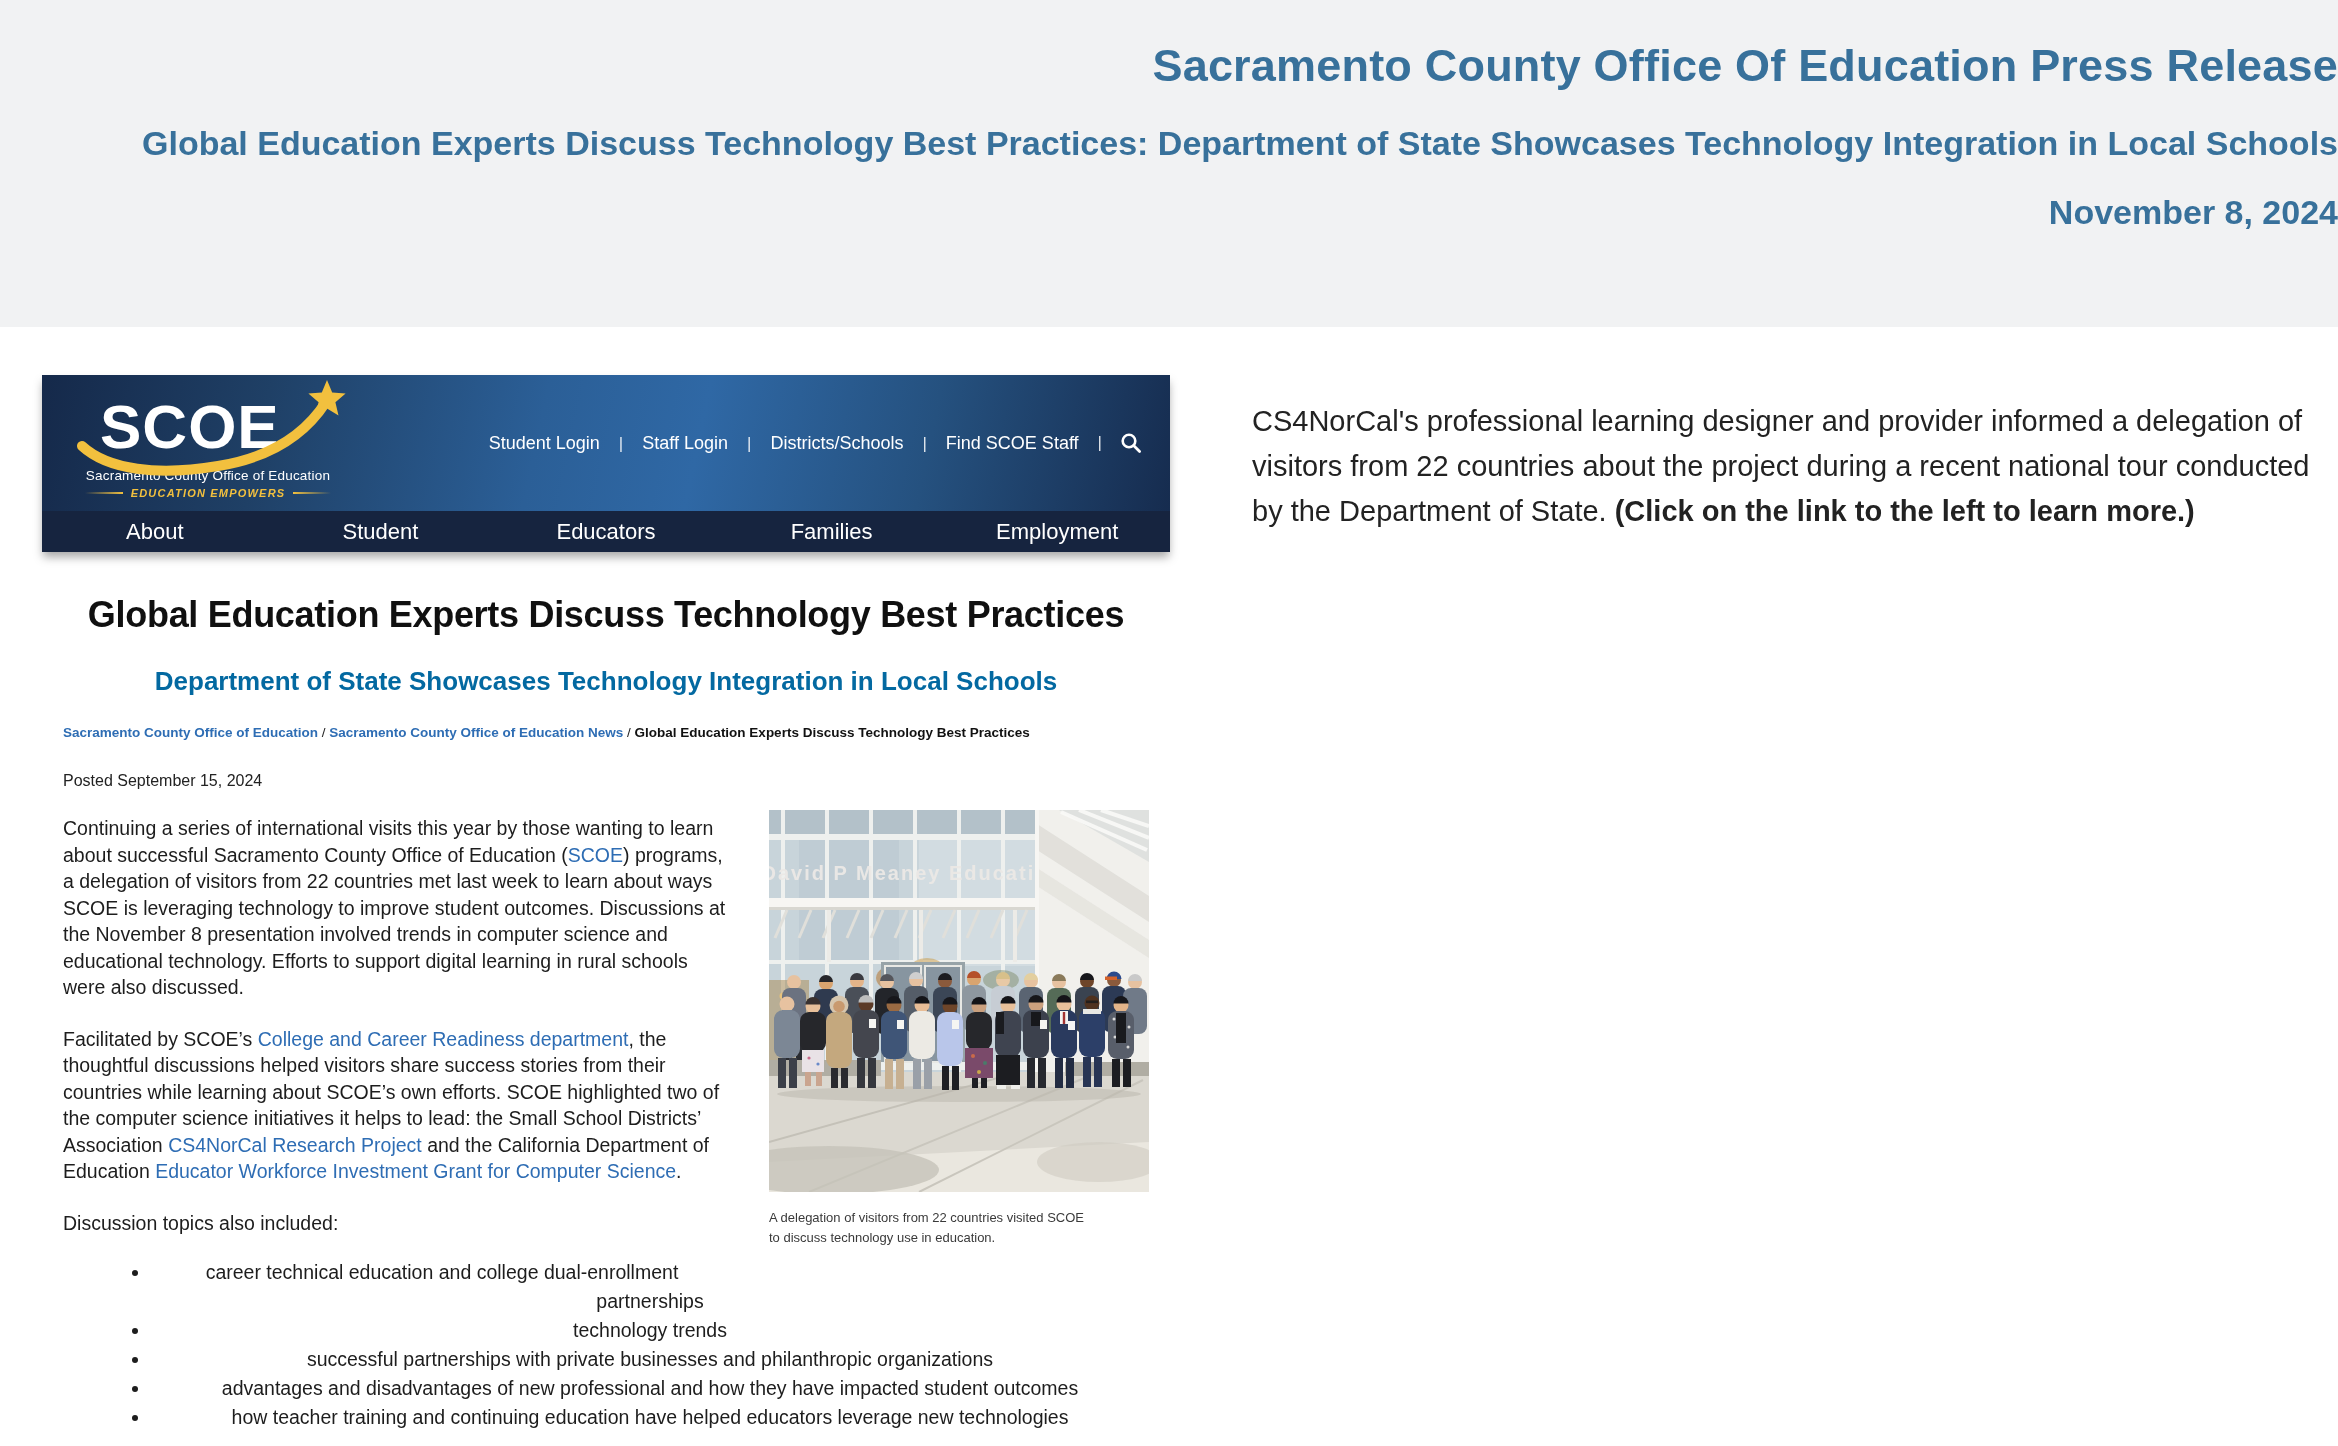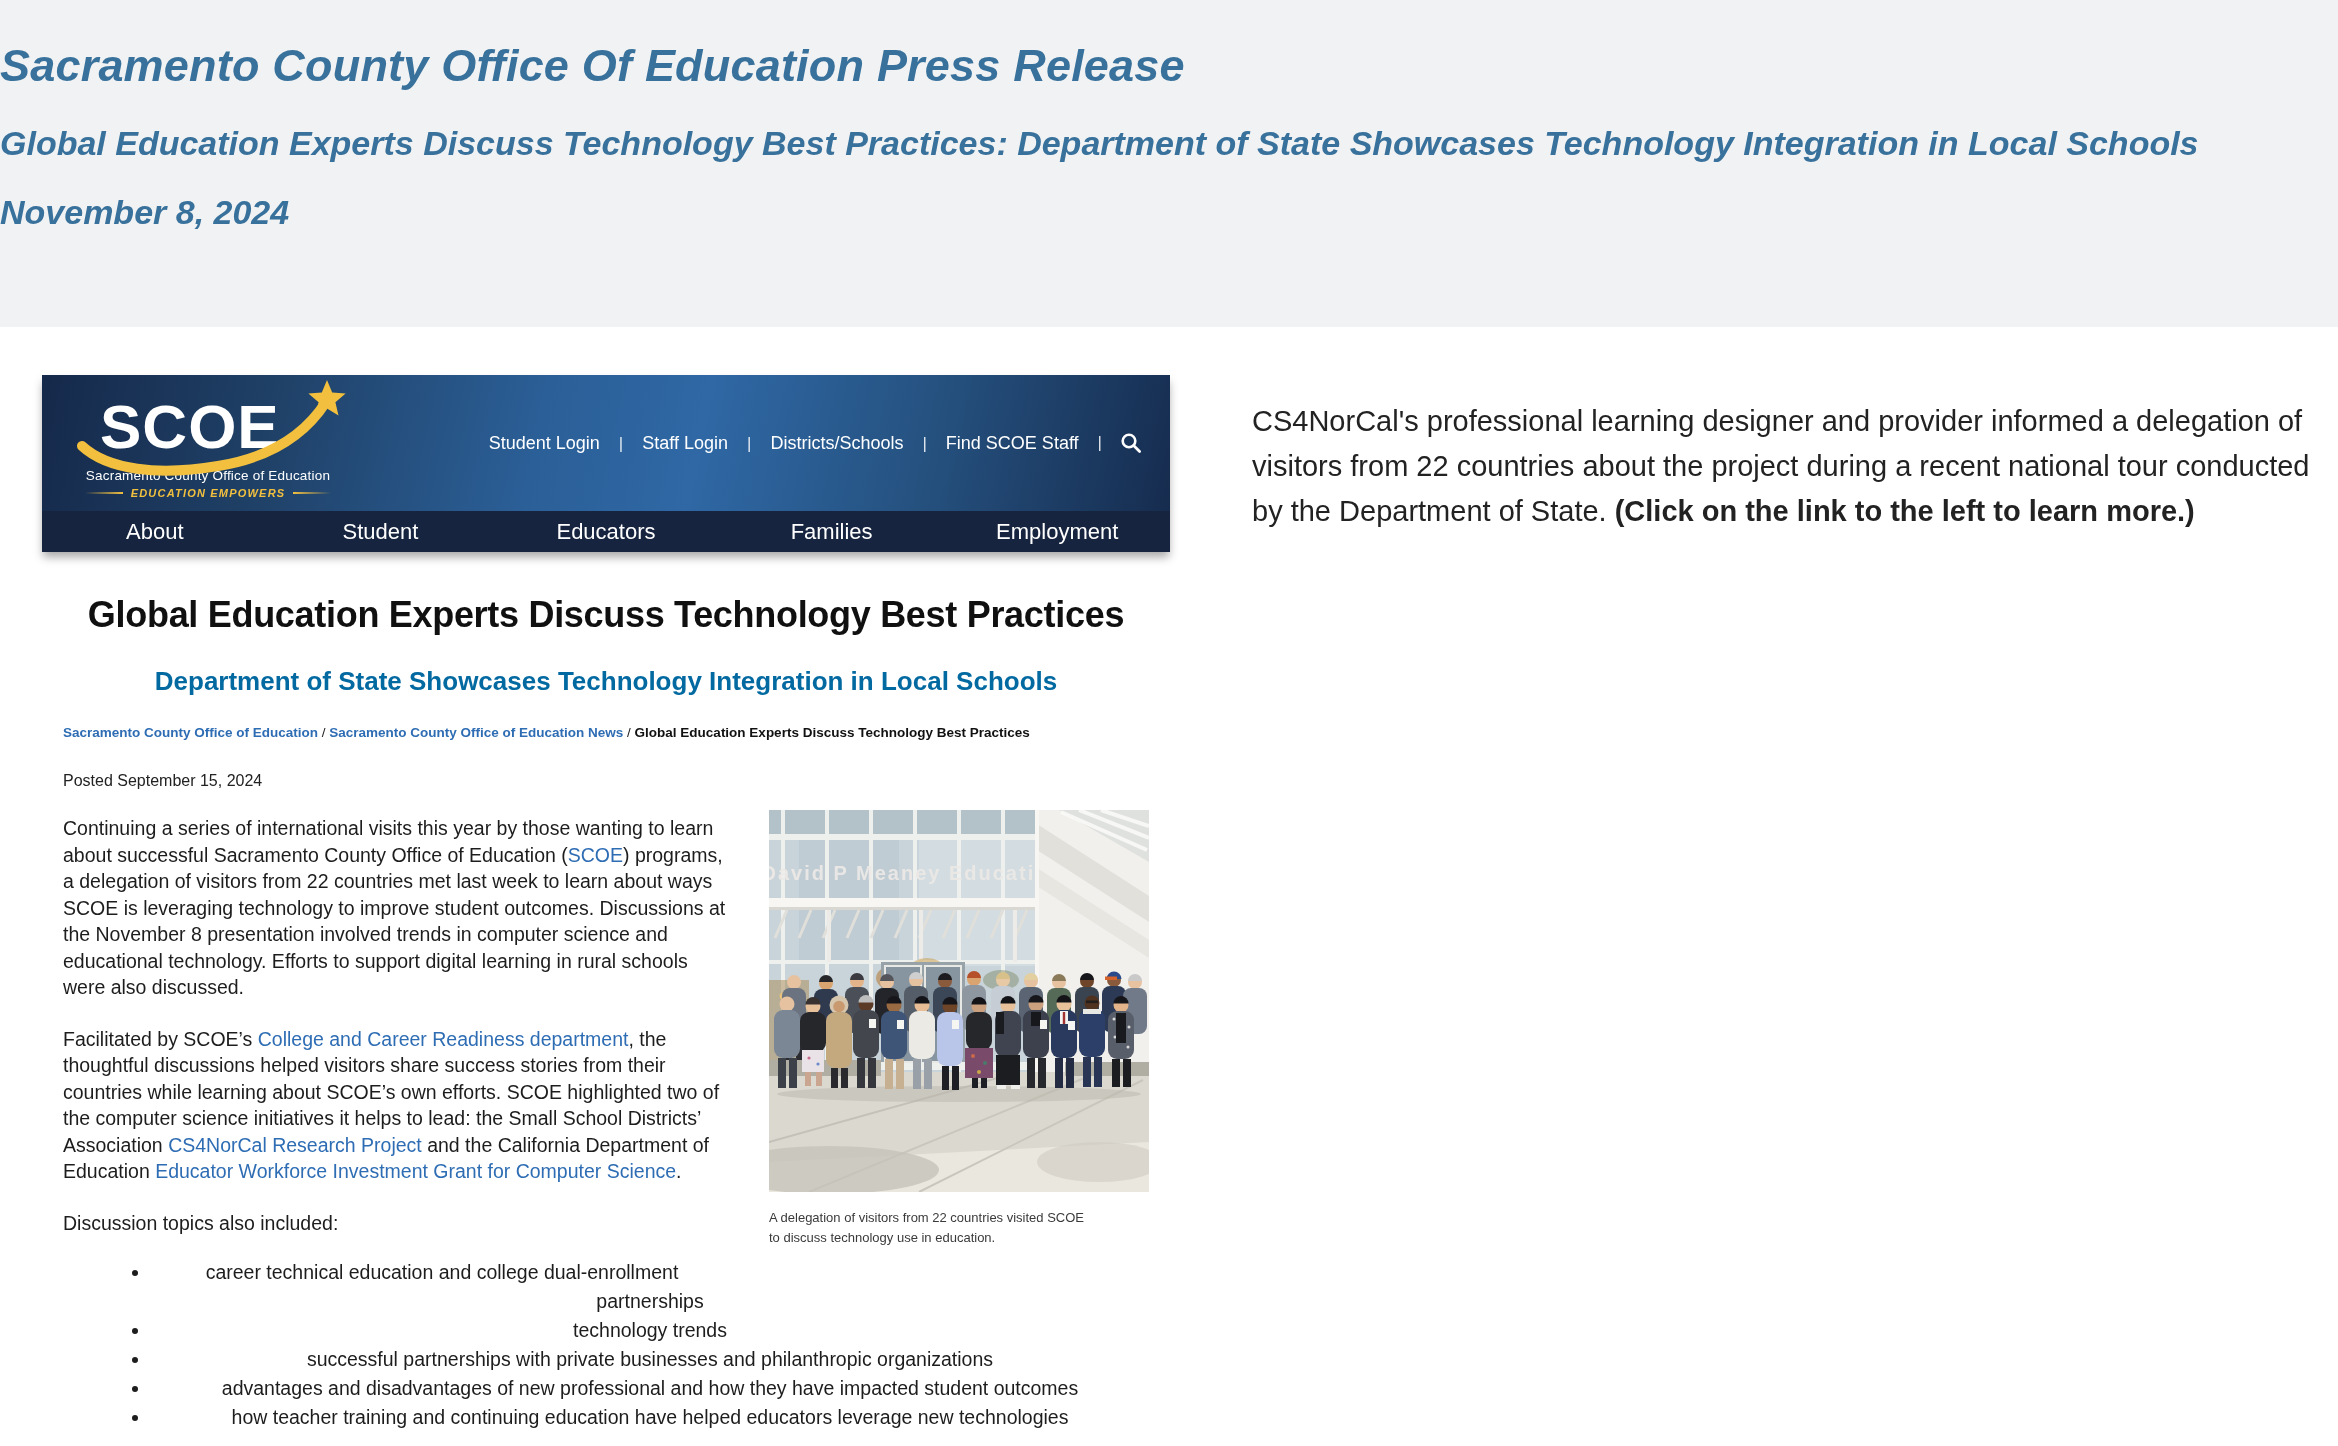--- a/index.html
+++ b/index.html
@@ -1,21 +1,21 @@
 <!DOCTYPE html>
 <html><head>
 <meta charset="utf-8">
 <style>
   * { margin:0; padding:0; box-sizing:border-box; }
   html,body { background:#fff; }
   body { font-family:"Liberation Sans","DejaVu Sans",sans-serif; }
   .page { position:relative; width:2338px; height:1446px; overflow:hidden; background:#fff; }
 
   
-  .press-header { background:#f1f2f3; height:327px; text-align:left; color:#38719b; font-style:italic; }
+  .press-header { background:#f1f2f3; height:327px; text-align:right; color:#38719b; }
   .press-title { font-size:45px; font-weight:700; padding-top:40px; letter-spacing:0.2px; }
   .press-subtitle { font-size:34px; font-weight:600; margin-top:32px; }
   .press-date { font-size:34px; font-weight:600; margin-top:30px; }
 
   
   .content-row { display:flex; align-items:flex-start; margin-top:48px; }
 
   
   .embedded-page { flex:0 0 auto; width:1128px; margin-left:42px; background:#fff; }
   .site-header { box-shadow:0 6px 9px -1px rgba(0,0,0,0.35); position:relative; }

